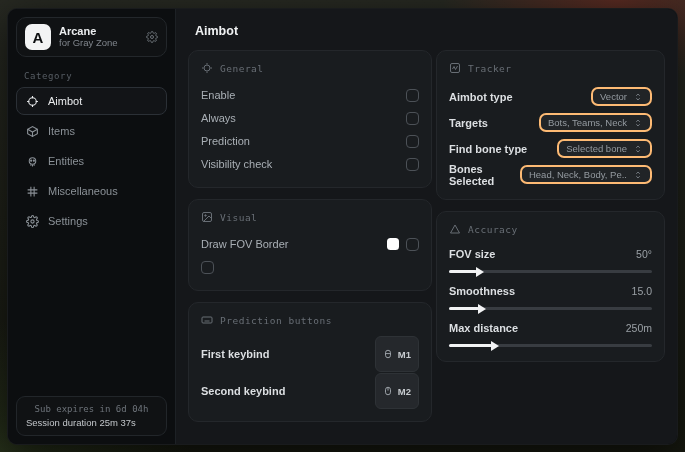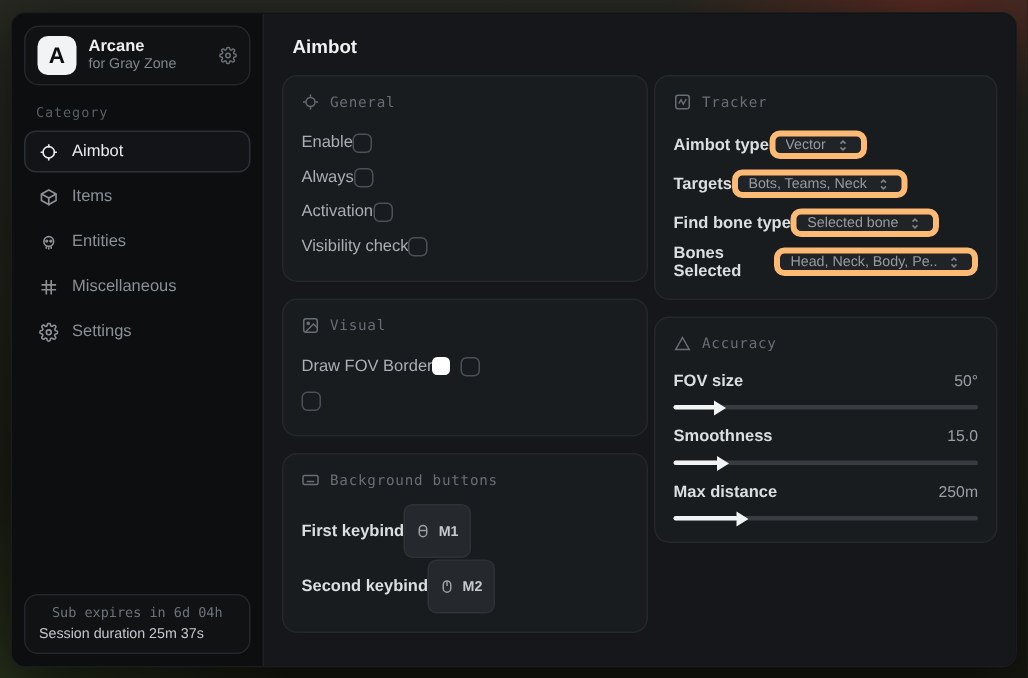--- a/index.html
+++ b/index.html
@@ -74,41 +74,41 @@
     padding:11px 12px 12px 12px;
   }
   .card-header{
     display:flex; align-items:center; gap:7px;
     color:#686e75; font-size:9.5px; letter-spacing:.5px;
     font-family:"DejaVu Sans Mono", monospace;
     margin-bottom:10px;
   }
   .card-header .hdr-icon{ display:flex; width:12px; height:12px; }
   .row{
-    display:flex; align-items:center; justify-content:flex-start;
+    display:flex; align-items:center; justify-content:space-between;
     min-height:22px; margin-top:1px;
   }
   .row-label{ color:#a9afb5; font-size:11px; }
   .row-label.bright{ color:#dcdfe2; font-weight:bold; }
   .checkbox{
     width:13px; height:13px; border:1.5px solid #4c5157; border-radius:4px;
     background:transparent; cursor:pointer; flex:0 0 13px;
   }
   .row-controls{ display:flex; align-items:center; gap:7px; }
   .swatch{ width:12px; height:12px; border-radius:3.5px; cursor:pointer; }
   .key-btn{
     display:flex; align-items:center; gap:5px;
     background:#25282c; border:1px solid #2e3236; border-radius:6px;
     height:36px; padding:0 7px; color:#c7cbcf; font-size:9.5px; font-weight:bold;
     cursor:pointer;
   }
   .key-btn .mouse-icon{ display:flex; color:#9aa0a6; }
   .select-btn{
     display:flex; align-items:center; gap:6px;
-    background:#212427; border:4px solid #fdba74; border-radius:7px;
+    background:#212427; border:2px solid #fdba74; border-radius:7px;
     height:19px; padding:0 7px; color:#959ba1; font-size:9.5px;
     max-width:148px; cursor:pointer;
   }
   .select-btn .select-text{
     white-space:nowrap; overflow:hidden; text-overflow:ellipsis;
   }
   .select-btn .select-icon{ display:flex; color:#7d838a; flex:0 0 auto; }
   .tracker-row{ min-height:25px; }
   
   .slider-group{ margin-bottom:9px; }
@@ -232,21 +232,21 @@
           </div>
           <div class="row">
             <span class="row-label">Enable</span>
             <span class="checkbox"></span>
           </div>
           <div class="row">
             <span class="row-label">Always</span>
             <span class="checkbox"></span>
           </div>
           <div class="row">
-            <span class="row-label">Activation</span>
+            <span class="row-label">Prediction</span>
             <span class="checkbox"></span>
           </div>
           <div class="row">
             <span class="row-label">Visibility check</span>
             <span class="checkbox"></span>
           </div>
         </div>
 
         <div class="card">
           <div class="card-header">
@@ -272,21 +272,21 @@
         </div>
 
         <div class="card">
           <div class="card-header">
             <span class="hdr-icon">
               <svg width="12" height="12" viewBox="0 0 24 24" fill="none" stroke="currentColor" stroke-width="2">
                   <rect x="2" y="6" width="20" height="12" rx="2"></rect>
                   <path d="M6 10h.01M10 10h.01M14 10h.01M18 10h.01M7 14h10"></path>
                 </svg>
             </span>
-            <span>Background buttons</span>
+            <span>Prediction buttons</span>
           </div>
           <div class="row" style="min-height:24px">
             <span class="row-label bright">First keybind</span>
             <span class="key-btn">
               <span class="mouse-icon">
                 <svg width="10" height="10" viewBox="0 0 24 24" fill="none" stroke="currentColor" stroke-width="2.4">
                     <rect x="6" y="3" width="12" height="18" rx="6"></rect>
                     <line x1="6" y1="11" x2="18" y2="11"></line>
                   </svg>
               </span>

